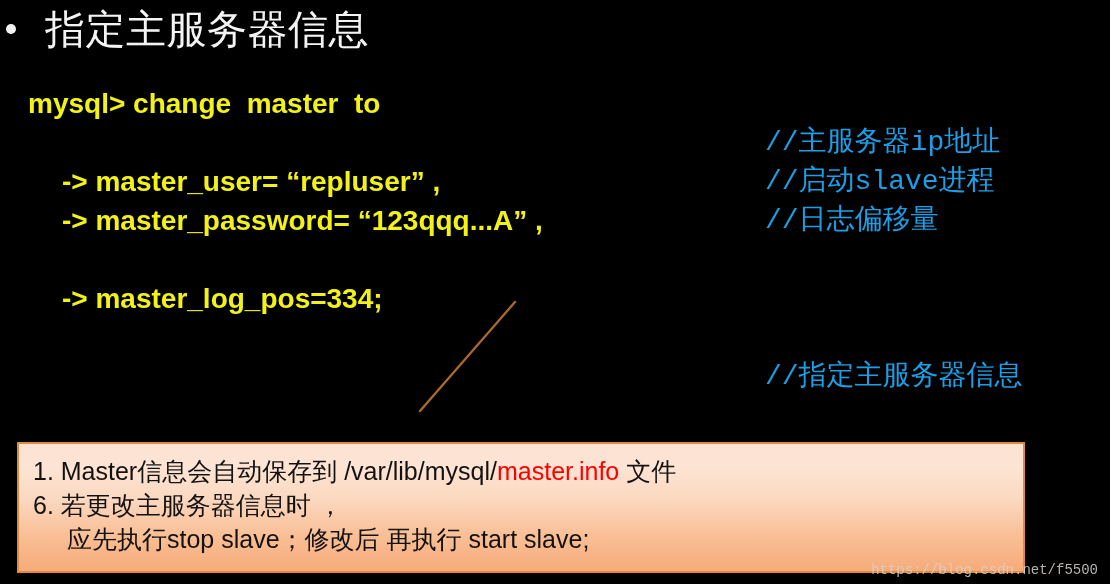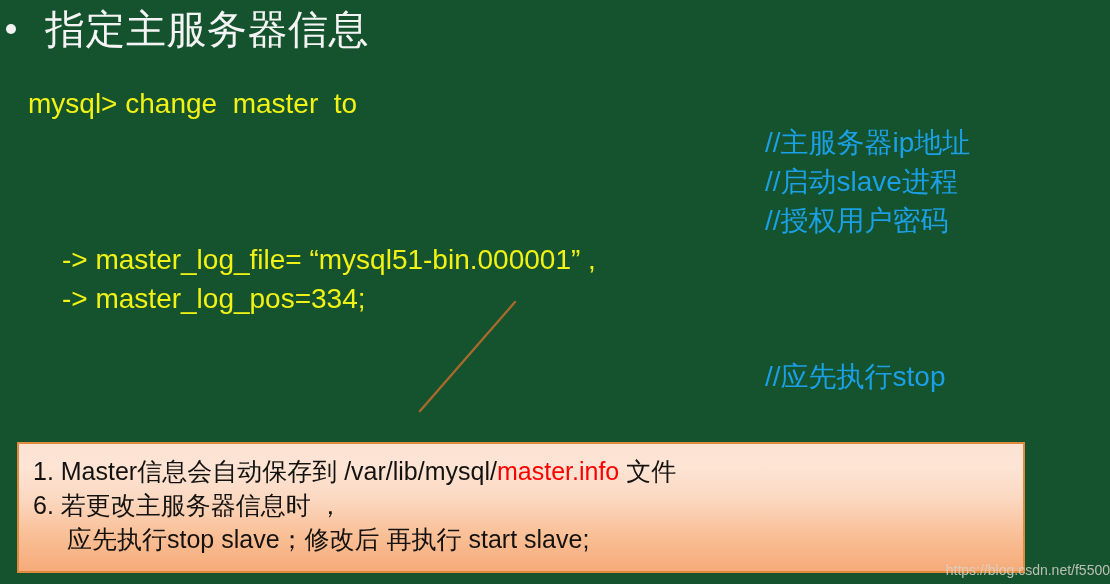--- a/index.html
+++ b/index.html
@@ -4,21 +4,21 @@
 <style>
   html, body {
     margin: 0;
     padding: 0;
     background: #1c1a19;
   }
   #slide {
     position: relative;
     width: 1110px;
     height: 584px;
-    background: #14532d;
+    background: #000000;
     overflow: hidden;
     font-family: "Liberation Sans", "DejaVu Sans", sans-serif;
   }
 
   
   .title-row {
     position: absolute;
     left: 0;
     top: 0;
     width: 600px;
@@ -57,25 +57,27 @@
   }
   .code-line {
     position: relative;
     height: 39px;
     white-space: nowrap;
   }
   .code-line .cmd {
     position: absolute;
     white-space: pre;
     color: #f2f215;
+    font-weight: bold;
   }
   .code-line .cmt {
     position: absolute;
     white-space: pre;
     color: #1b9fe6;
+    font-family: Liberation Mono, monospace;
   }
   .ind0 { left: 28px; }
   .ind1 { left: 62px; }
 
   .c-a { left: 765px; }
   .c-b { left: 755px; }
 
   .spacer-line { height: 39px; }
 
   
@@ -113,26 +115,27 @@
     white-space: nowrap;
   }
   .note-line.indent {
     padding-left: 34px;
   }
   .note-hl {
     color: #ff0000;
   }
   .watermark {
     position: absolute;
-    right: 0;
+    right: 12px;
     bottom: 6px;
     color: #d8d2cc;
     font-size: 14px;
     opacity: 0.85;
     white-space: nowrap;
+    font-family: Liberation Mono, monospace;
   }
 </style>
 </head>
 <body>
 
 <div id="slide">
 
   <div class="title-row">
     <span class="title-bullet"></span>
     <span class="title-text">指定主服务器信息</span>
@@ -143,39 +146,40 @@
     <div class="code-line">
       <span class="cmd ind0">mysql&gt; change  master  to</span>
       <span class="cmt c-a"></span>
     </div>
 
     <div class="code-line">
       <span class="cmt c-a">//主服务器ip地址</span>
     </div>
 
     <div class="code-line">
+      <span class="cmd ind1">-&gt; master_user= “repluser” ,</span>
       <span class="cmt c-a">//启动slave进程</span>
     </div>
 
     <div class="code-line">
-      <span class="cmt c-a">//授权用户密码</span>
+      <span class="cmd ind1">-&gt; master_password= “123qqq...A” ,</span>
+      <span class="cmt c-a">//日志偏移量</span>
     </div>
 
     <div class="code-line">
-      <span class="cmd ind1">-&gt; master_log_file= “mysql51-bin.000001” ,</span>
     </div>
 
     <div class="code-line">
       <span class="cmd ind1">-&gt; master_log_pos=334;</span>
     </div>
 
     <div class="spacer-line"></div>
 
     <div class="code-line">
-      <span class="cmt c-a">//应先执行stop</span>
+      <span class="cmt c-a">//指定主服务器信息</span>
     </div>
 
   </div>
 
   <svg class="pointer-line" viewBox="0 0 140 140" width="140" height="140">
     <line x1="20" y1="126" x2="115" y2="17" stroke="#a9682c" stroke-width="2.4" stroke-linecap="round"></line>
   </svg>
 
   <div class="note-box">
     <div class="note-line"><span>1. Master信息会自动保存到 /var/lib/mysql/</span><span class="note-hl">master.info</span><span> 文件</span></div>

